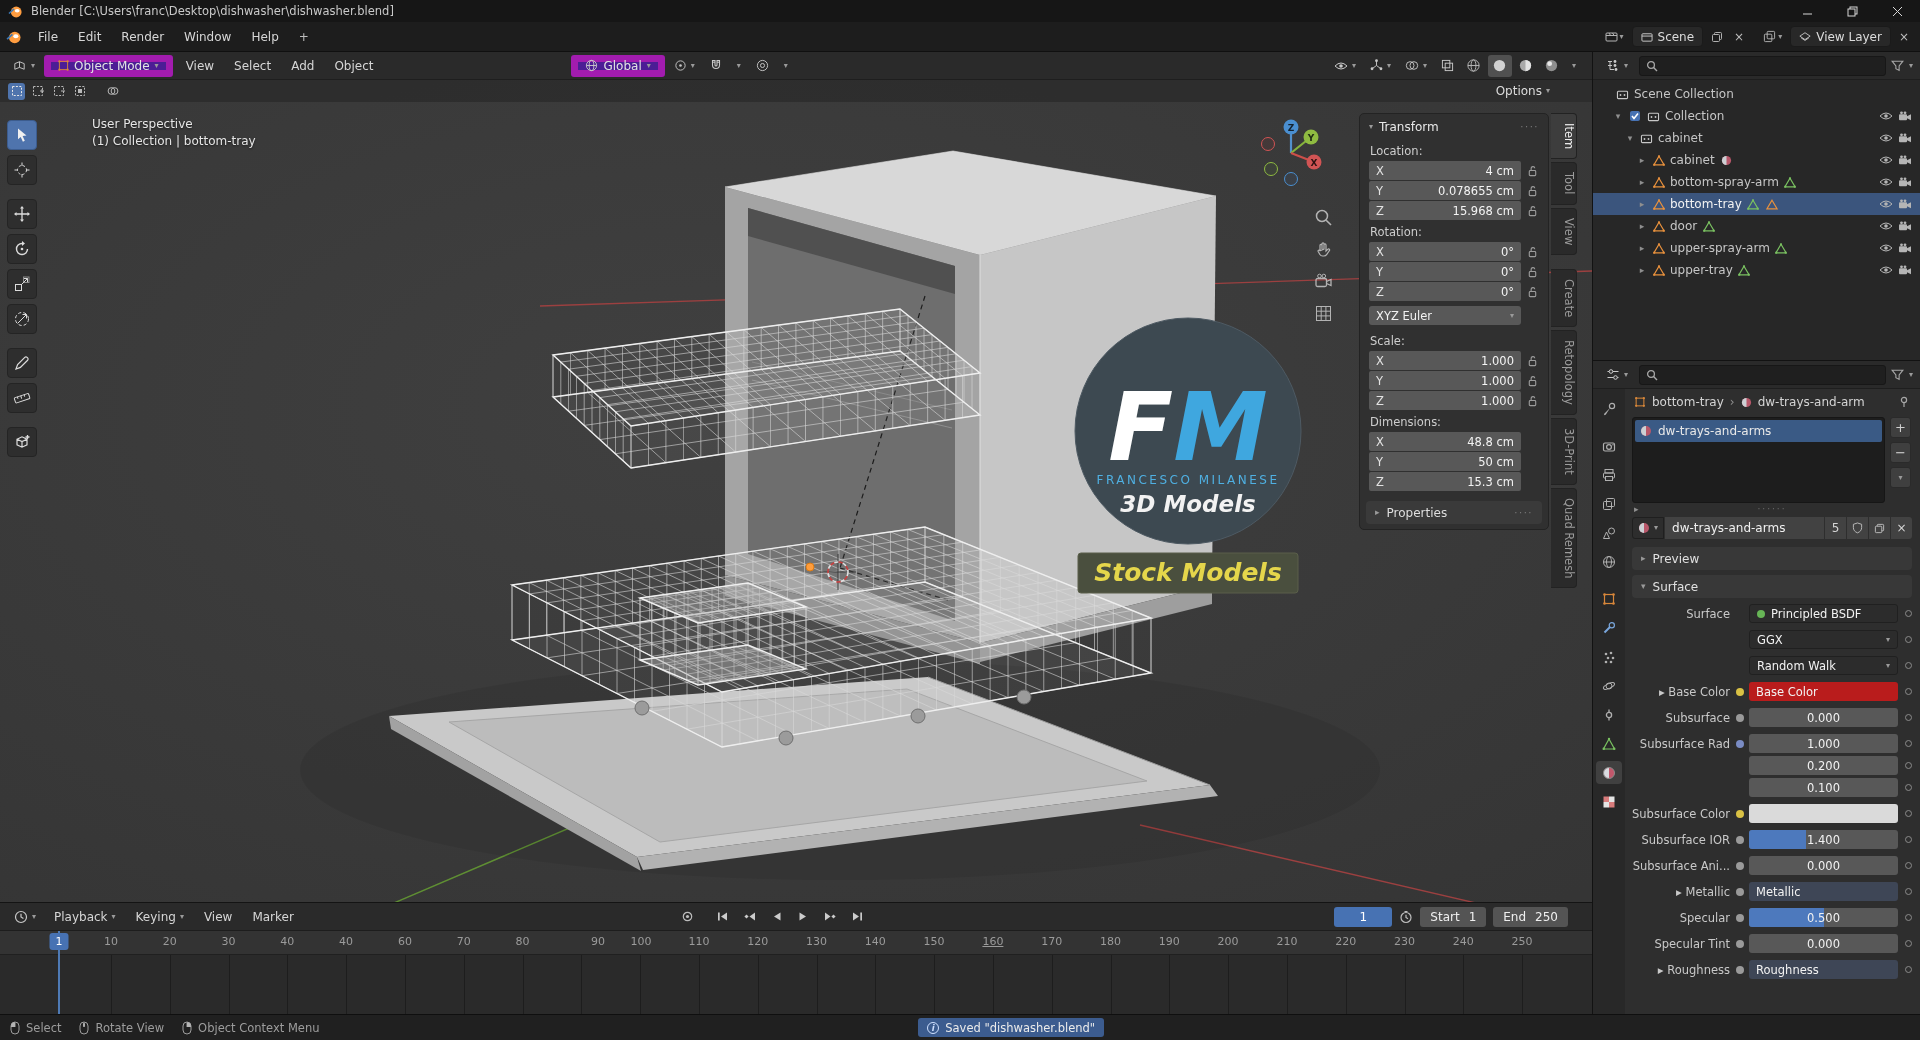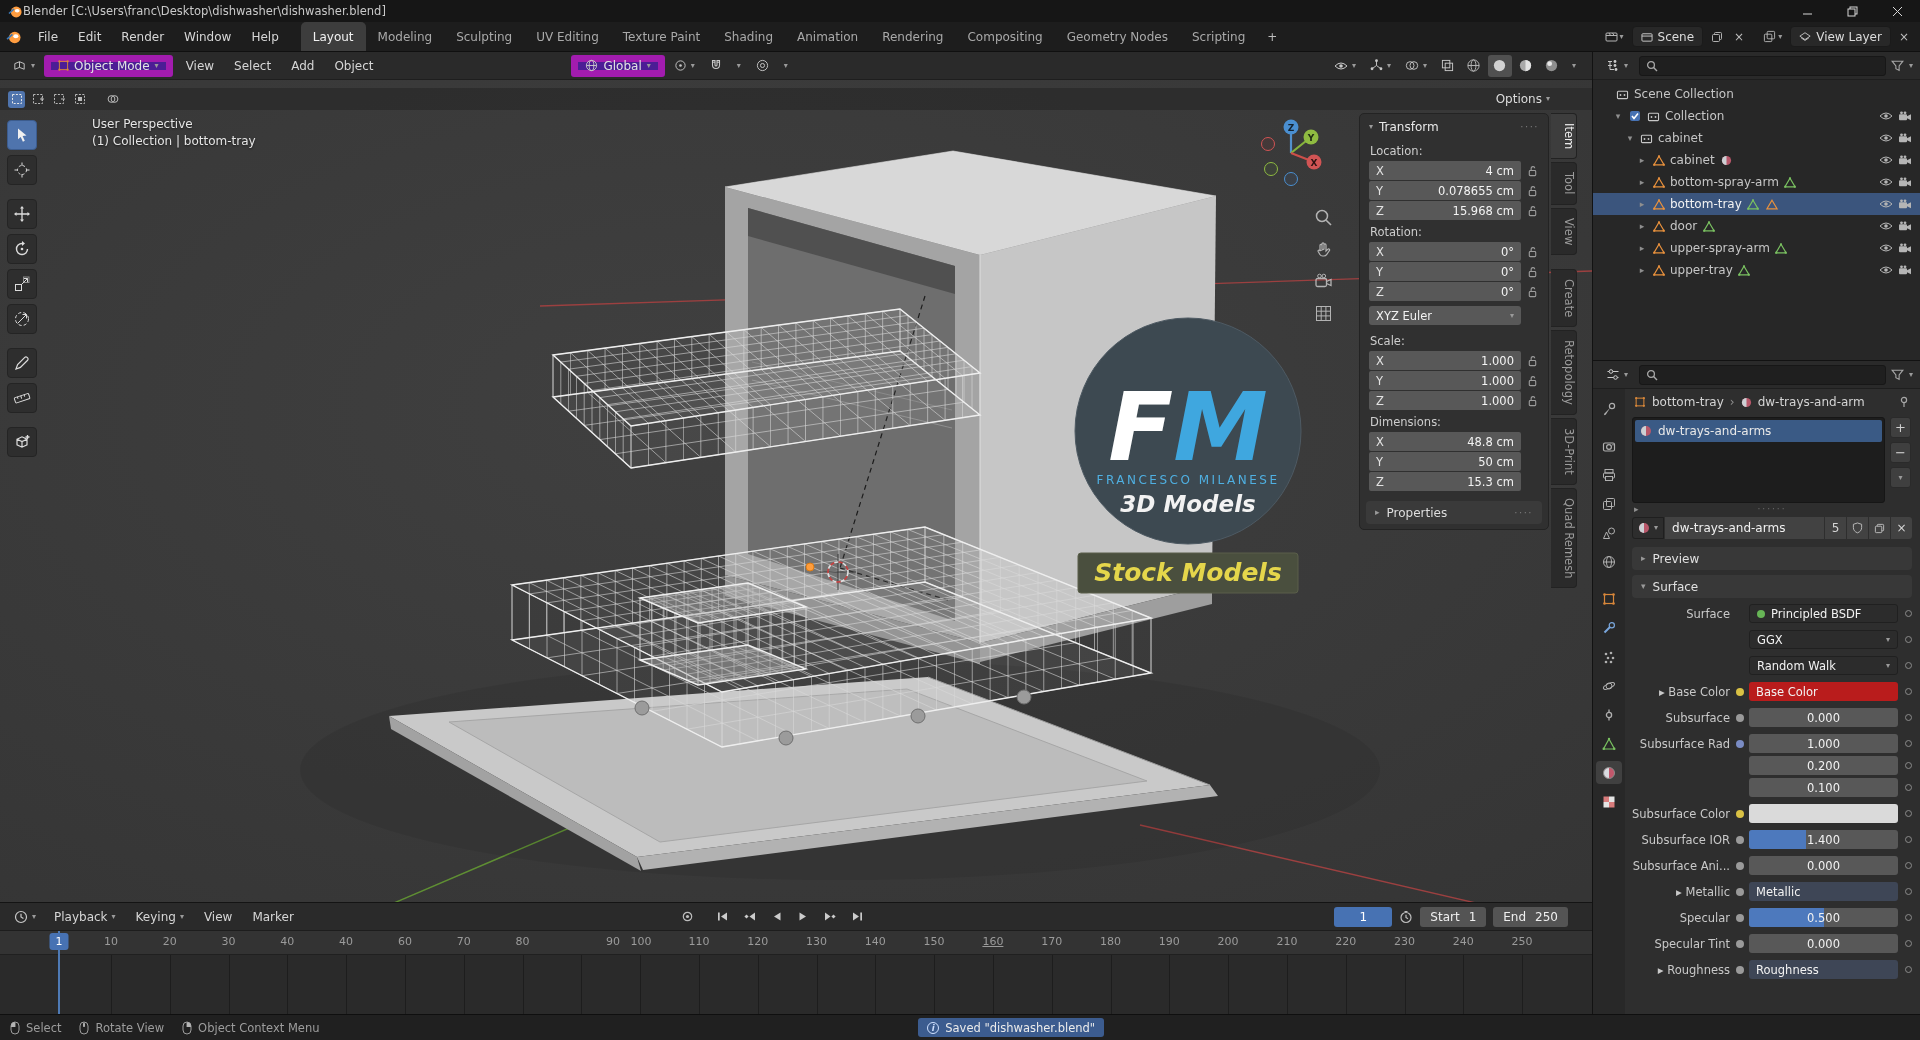--- a/index.html
+++ b/index.html
@@ -2,21 +2,21 @@
 <html><head>
 <meta charset="utf-8">
 <style>
 *{margin:0;padding:0;box-sizing:border-box}
 html,body{width:1920px;height:1040px;overflow:hidden}
 body{position:relative;background:#111;font-family:"DejaVu Sans","Liberation Sans",sans-serif;font-size:12px;color:#c9c9c9;user-select:none}
 svg{display:block}
 .ic{display:inline-flex;align-items:center;justify-content:center;flex:none}
 .car{font-size:8px;color:#9a9a9a;line-height:1}
 
-.titlebar{position:absolute;top:0;left:0;width:1920px;height:22px;background:#161616;display:flex;align-items:center;padding-left:8px;font-size:11.5px;color:#c9c9c9}
+.titlebar{position:absolute;top:0;left:0;width:1920px;height:22px;background:#161616;display:flex;align-items:center;gap:8px;padding-left:8px;font-size:11.5px;color:#c9c9c9}
 .win-controls{margin-left:auto;display:flex;height:100%}
 .wbtn{width:45px;display:flex;align-items:center;justify-content:center;color:#d6d6d6}
 
 .topbar{position:absolute;top:22px;left:0;width:1920px;height:30px;background:#1d1d1d;border-bottom:1px solid #101010;display:flex;align-items:center}
 .menu{padding:0 10px;height:100%;display:flex;align-items:center;color:#d6d6d6}
 .wtabs{display:flex;height:100%;margin-left:12px}
 .wtab{padding:0 12px;display:flex;align-items:center;color:#a9a9a9;border-radius:5px 5px 0 0}
 .wtab.active{background:#3d3d3d;color:#f1f1f1}
 .addtab{padding:0 10px;display:flex;align-items:center;color:#bdbdbd}
 .tb-right{margin-left:auto;display:flex;align-items:center;gap:5px;padding-right:8px;height:100%}
@@ -29,21 +29,21 @@
 .hfld{display:flex;align-items:center;gap:5px;background:#4c1d95;border:7px solid #a21caf;border-radius:3px;height:22px;padding:0 7px;color:#e2e2e2}
 .vh-mid{margin-left:185px;display:flex;align-items:center;gap:3px}
 .vh-right{margin-left:auto;display:flex;align-items:center;gap:2px;padding-right:4px}
 .shadebtn{width:24px;height:22px;display:flex;align-items:center;justify-content:center;border-radius:3px}
 .shadebtn.active{background:#505050}
 .vp-canvas{position:absolute;top:28px;left:0;right:0;bottom:0;overflow:hidden}
 .scene-svg{position:absolute;inset:0}
 .wire line{stroke:#d9d9d9;stroke-width:.7;opacity:.85}
 .wire polygon.rim{fill:rgba(230,230,230,.05);stroke:#eeeeee;stroke-width:1.4}
 #cutlery-basket polygon.rim{fill:rgba(175,175,175,.45)}
-.ts-strip{position:absolute;top:8px;left:0;right:0;height:22px;background:rgba(42,42,42,.78);display:flex;align-items:center;gap:4px;padding:0 8px}
+.ts-strip{position:absolute;top:0;left:0;right:0;height:22px;background:rgba(42,42,42,.78);display:flex;align-items:center;gap:4px;padding:0 8px}
 .tsq{width:17px;height:17px;border-radius:3px;display:flex;align-items:center;justify-content:center}
 .tsq.active{background:#4f74ad}
 .ts-right{margin-left:auto;display:flex;align-items:center;gap:4px;color:#dcdcdc;padding-right:34px}
 .tools{position:absolute;left:7px;top:40px;display:flex;flex-direction:column;gap:5px}
 .tool{width:30px;height:30px;border-radius:4px;background:rgba(46,46,46,.92);border:1px solid #242424;display:flex;align-items:center;justify-content:center}
 .tool.active{background:#4f74ad;border-color:#3c5c8e}
 .tool.g{margin-top:9px}
 .vp-overlay-text{position:absolute;left:92px;top:36px;color:#e6e6e6;line-height:17px;text-shadow:0 1px 2px rgba(0,0,0,.55)}
 .gizmo{position:absolute;left:1252px;top:34px}
 .navcol{position:absolute;left:1314px;top:128px;display:flex;flex-direction:column;gap:13px;opacity:.85}
@@ -181,34 +181,20 @@
         <path d="M1 9.5 L6 5" stroke="#3c78b4" stroke-width="1.6" fill="none"></path>
       </svg>
   </span>
   <div style="display:flex;height:100%">
 
   <div class="menu">File</div>
       <div class="menu">Edit</div>
       <div class="menu">Render</div>
       <div class="menu">Window</div>
       <div class="menu">Help</div>
-    </div>
-  <div class="wtabs">
-
-  <div class="wtab active">Layout</div>
-      <div class="wtab">Modeling</div>
-      <div class="wtab">Sculpting</div>
-      <div class="wtab">UV Editing</div>
-      <div class="wtab">Texture Paint</div>
-      <div class="wtab">Shading</div>
-      <div class="wtab">Animation</div>
-      <div class="wtab">Rendering</div>
-      <div class="wtab">Compositing</div>
-      <div class="wtab">Geometry Nodes</div>
-      <div class="wtab">Scripting</div>
     </div>
   <div class="addtab">+</div>
   <div class="tb-right">
     <span class="sbtn">
       <svg width="13" height="13" viewBox="0 0 13 13">
           <rect x="1" y="3" width="11" height="8" rx="1" fill="none" stroke="#b5b5b5"></rect>
           <path d="M1 5.5 H12 M4 3 l1.6 2.5 M7.5 3 l1.6 2.5" stroke="#b5b5b5" fill="none"></path>
         </svg>
       <span class="car">▾</span>
       </span>
@@ -1907,21 +1893,21 @@
   </div>
   <div class="tl-ruler" id="tl-ruler">
       <span class="tick-label" style="left: 110.92px;">10</span>
       <span class="tick-label" style="left: 169.72px;">20</span>
       <span class="tick-label" style="left: 228.52px;">30</span>
       <span class="tick-label" style="left: 287.32px;">40</span>
       <span class="tick-label" style="left: 346.12px;">40</span>
       <span class="tick-label" style="left: 404.92px;">60</span>
       <span class="tick-label" style="left: 463.72px;">70</span>
       <span class="tick-label" style="left: 522.52px;">80</span>
-      <span class="tick-label" style="left: 613px;">90</span>
+      <span class="tick-label" style="left: 598px;">90</span>
       <span class="tick-label" style="left: 641px;">100</span>
       <span class="tick-label" style="left: 698.92px;">110</span>
       <span class="tick-label" style="left: 757.72px;">120</span>
       <span class="tick-label" style="left: 816.52px;">130</span>
       <span class="tick-label" style="left: 875.32px;">140</span>
       <span class="tick-label" style="left: 934.12px;">150</span>
       <span class="tick-label" style="left: 992.92px; text-decoration: underline;">160</span>
       <span class="tick-label" style="left: 1051.72px;">170</span>
       <span class="tick-label" style="left: 1110.52px;">180</span>
       <span class="tick-label" style="left: 1169.32px;">190</span>

